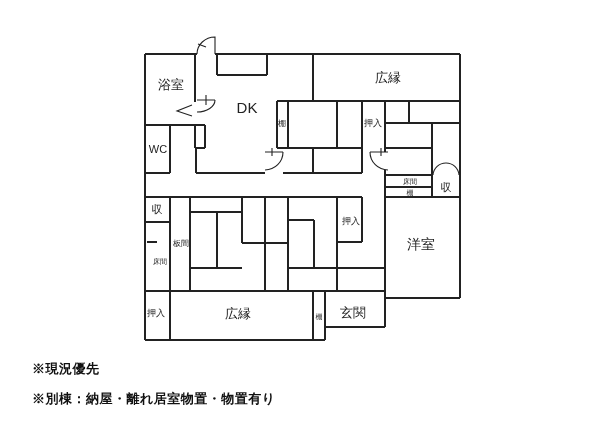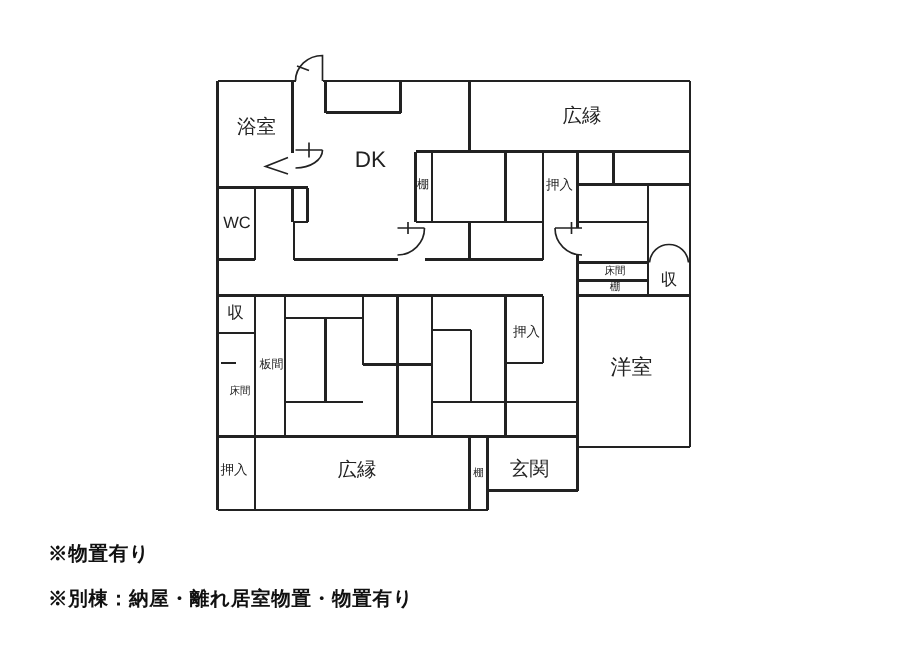--- a/index.html
+++ b/index.html
@@ -108,15 +108,15 @@
       <text x="421" y="244" font-size="14" text-anchor="middle" dominant-baseline="central" fill="#222222">洋室</text>
       <text x="157" y="209" font-size="11" text-anchor="middle" dominant-baseline="central" fill="#222222">収</text>
       <text x="181" y="243" font-size="8" text-anchor="middle" dominant-baseline="central" fill="#222222">板間</text>
       <text x="160" y="261" font-size="7" text-anchor="middle" dominant-baseline="central" fill="#222222">床間</text>
       <text x="351" y="221" font-size="9" text-anchor="middle" dominant-baseline="central" fill="#222222">押入</text>
       <text x="156" y="313" font-size="9" text-anchor="middle" dominant-baseline="central" fill="#222222">押入</text>
       <text x="238" y="313" font-size="13" text-anchor="middle" dominant-baseline="central" fill="#222222">広縁</text>
       <text x="319" y="316" font-size="7" text-anchor="middle" dominant-baseline="central" fill="#222222">棚</text>
       <text x="353" y="312" font-size="13" text-anchor="middle" dominant-baseline="central" fill="#222222">玄関</text>
     </svg>
-  <div class="note" id="note-1">※物置有り</div>
+  <div class="note" id="note-1">※現況優先</div>
   <div class="note" id="note-2">※別棟：納屋・離れ居室物置・物置有り</div>
 </div>
 
 </body></html>

